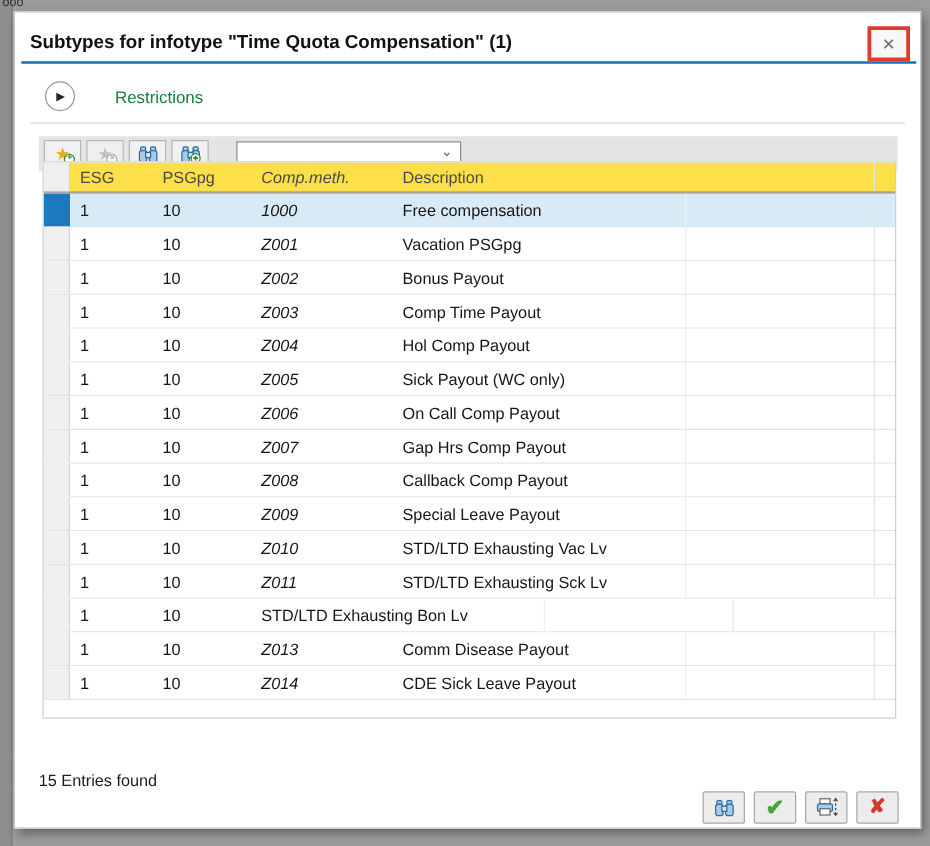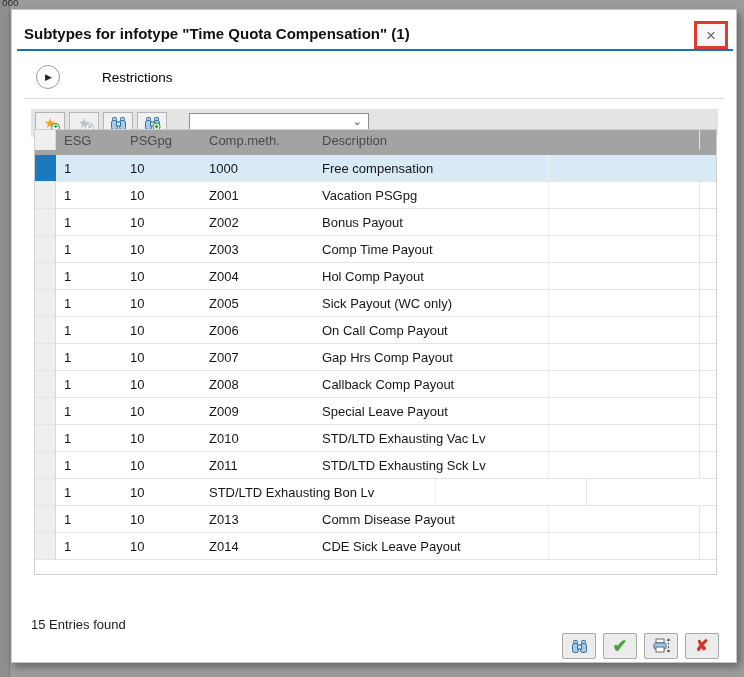--- a/index.html
+++ b/index.html
@@ -14,50 +14,50 @@
   .dialog-title{position:absolute;left:12px;top:15px;font-size:15px;font-weight:bold;color:#111;}
   .title-underline{position:absolute;left:5px;right:3px;top:39px;height:2px;background:#1873b5;}
   .close-btn{position:absolute;right:8px;top:11px;width:34px;height:28px;display:flex;align-items:center;justify-content:center;
     border:3px solid #e0392d;background:#f7f7f7;cursor:pointer;box-sizing:border-box;}
   .close-x{font-size:17px;color:#6b6b6b;line-height:1;}
   
   .restrict-row{position:absolute;left:24px;top:54px;height:26px;display:flex;align-items:center;}
   .expand-btn{width:22px;height:22px;border-radius:50%;border:1px solid #9a9a9a;background:#fff;
     display:flex;align-items:center;justify-content:center;cursor:pointer;}
   .expand-glyph{font-size:9px;color:#222;margin-left:1px;}
-  .restrict-label{margin-left:42px;font-size:13.5px;color:#000000;}
+  .restrict-label{margin-left:32px;font-size:13.5px;color:#15803d;}
   .section-sep{position:absolute;left:12px;right:12px;top:88px;height:1px;background:#d9d9d9;}
   
   .toolbar{position:absolute;left:19px;top:99px;width:687px;height:28px;background:#e4e4e4;
     display:flex;align-items:center;box-sizing:border-box;padding-left:4px;}
   .tb-btn{width:30px;height:23px;margin-right:4px;background:#f1f1f1;border:1px solid #b4b4b4;
     display:flex;align-items:center;justify-content:center;cursor:pointer;box-sizing:border-box;}
   .tb-btn.disabled{opacity:.9;cursor:default;}
   .star-icon{position:relative;font-size:14px;color:#f0a818;line-height:1;}
   .star-icon .dot{position:absolute;right:-4px;bottom:-2px;width:7px;height:7px;border-radius:50%;
     background:#fff;border:1px solid #2d8a2d;color:#2d8a2d;font-size:7px;line-height:6px;text-align:center;font-weight:bold;}
   .star-icon.gray{color:#b9bfc4;}
   .star-icon.gray .dot{border-color:#9aa7ad;color:#9aa7ad;}
   .combo{margin-left:18px;width:180px;height:21px;background:#fff;border:1px solid #8d8d8d;
     display:flex;align-items:center;justify-content:flex-end;box-sizing:border-box;cursor:pointer;}
   .combo-value{flex:1;font-size:12px;color:#222;padding-left:5px;}
   .combo-arrow{font-size:11px;color:#555;padding-right:6px;margin-top:-4px;}
   
   .table-wrap{position:absolute;left:22px;top:119px;width:683px;height:446px;border:1px solid #cfcfcf;
     background:#fff;box-sizing:border-box;overflow:hidden;}
-  .thead{display:flex;height:25px;background:#a3a3a3;border-bottom:5px solid #a3a3a3;box-sizing:border-box;}
+  .thead{display:flex;height:25px;background:#fde047;border-bottom:2px solid #a3a3a3;box-sizing:border-box;}
   .th{font-size:13px;color:#4a4a4a;display:flex;align-items:center;padding-left:8px;box-sizing:border-box;}
   .tr{display:flex;height:27px;border-bottom:1px solid #e4e4e4;background:#fff;box-sizing:border-box;cursor:pointer;}
   .tr.selected{background:#d7eaf6;}
   .td{font-size:13px;color:#161616;display:flex;align-items:center;padding-left:8px;box-sizing:border-box;}
   .c-sel{width:21px;padding:0;background:#efefef;border-right:1px solid #d8d8d8;}
   .tr.selected .c-sel{background:#1b79bd;border-right-color:#1b79bd;}
   .c-esg{width:66px;}
   .c-psg{width:79px;}
-  .c-comp{width:113px;}
+  .c-comp{width:113px;font-style:italic;}
   .c-desc{width:235px;border-right:1px solid #efefef;text-align:right;}
   .c-fill{width:151px;border-right:1px solid #e3e3e3;padding:0;}
   .c-strip{flex:1;padding:0;}
   .thead .c-desc{border-right:none;}
   
   .entries-found{position:absolute;left:19px;top:571px;font-size:13px;color:#1c1c1c;margin-top:36px;}
   .action-row{position:absolute;right:17px;top:623px;display:flex;gap:7px;}
   .act-btn{width:34px;height:26px;background:#ececec;border:1px solid #a8a8a8;border-radius:2px;
     display:flex;align-items:center;justify-content:center;cursor:pointer;box-sizing:border-box;}
   .check-glyph{font-size:18px;font-weight:bold;color:#47a437;line-height:1;}

